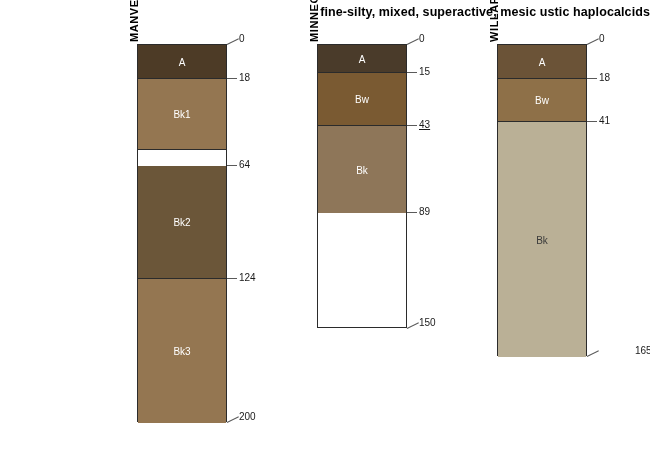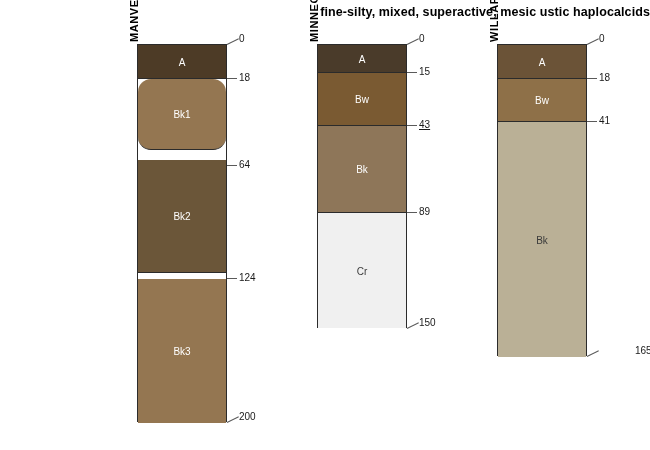--- a/index.html
+++ b/index.html
@@ -93,24 +93,24 @@
 
 <div id="plot-title">fine-silty, mixed, superactive, mesic ustic haplocalcids</div>
 
 <div id="profiles-root">
     <div class="profile-panel" style="left: 0px;">
       <div class="profile-name" style="left: 128px; top: 42px;">MANVEL</div>
       <div class="column" style="left: 137px; top: 44px; width: 90px; height: 378px;">
         <div class="horizon" style="top: 0px; height: 34.02px; background: rgb(77, 59, 38);">
           <div class="horizon-label">A</div>
         </div>
-        <div class="horizon" style="top: 34.02px; height: 71px; background: rgb(148, 118, 81); border-radius: 13px;">
+        <div class="horizon" style="top: 34.02px; height: 71px; background: rgb(148, 118, 81);">
           <div class="horizon-label">Bk1</div>
         </div>
-        <div class="horizon" style="top: 115px; height: 113.4px; background: rgb(107, 86, 57);">
+        <div class="horizon" style="top: 121px; height: 113.4px; background: rgb(107, 86, 57);">
           <div class="horizon-label">Bk2</div>
         </div>
         <div class="horizon" style="top: 234.36px; height: 143.64px; background: rgb(148, 118, 81); border-bottom: none;">
           <div class="horizon-label">Bk3</div>
         </div>
       </div>
       <div class="depth-leader" style="left: 227px; top: 44px; width: 13px; transform: rotate(-26deg);"></div>
       <div class="depth-label" style="left: 239px; top: 33px;">0</div>
       <div class="depth-tick" style="left: 227px; top: 78.02px; width: 10px;"></div>
       <div class="depth-label" style="left: 239px; top: 72.02px;">18</div>
@@ -125,23 +125,20 @@
       <div class="profile-name" style="left: 308px; top: 42px;">MINNEQUA</div>
       <div class="column" style="left: 317px; top: 44px; width: 90px; height: 283.5px;">
         <div class="horizon" style="top: 0px; height: 28.35px; background: rgb(74, 59, 42);">
           <div class="horizon-label">A</div>
         </div>
         <div class="horizon" style="top: 28.35px; height: 52.92px; background: rgb(122, 90, 50);">
           <div class="horizon-label">Bw</div>
         </div>
         <div class="horizon" style="top: 81.27px; height: 86.94px; background: rgb(142, 118, 89);">
           <div class="horizon-label">Bk</div>
-        </div>
-        <div class="horizon" style="top: 168.21px; height: 115.29px; background: rgb(240, 240, 240); border-bottom: none;">
-          <div class="horizon-label dark-text">Cr</div>
         </div>
       </div>
       <div class="depth-leader" style="left: 407px; top: 44px; width: 13px; transform: rotate(-26deg);"></div>
       <div class="depth-label" style="left: 419px; top: 33px;">0</div>
       <div class="depth-tick" style="left: 407px; top: 72.35px; width: 10px;"></div>
       <div class="depth-label" style="left: 419px; top: 66.35px;">15</div>
       <div class="depth-tick" style="left: 407px; top: 125.27px; width: 10px;"></div>
       <div class="depth-label" style="left: 419px; top: 119.27px; text-decoration: underline;">43</div>
       <div class="depth-tick" style="left: 407px; top: 212.21px; width: 10px;"></div>
       <div class="depth-label" style="left: 419px; top: 206.21px;">89</div>

